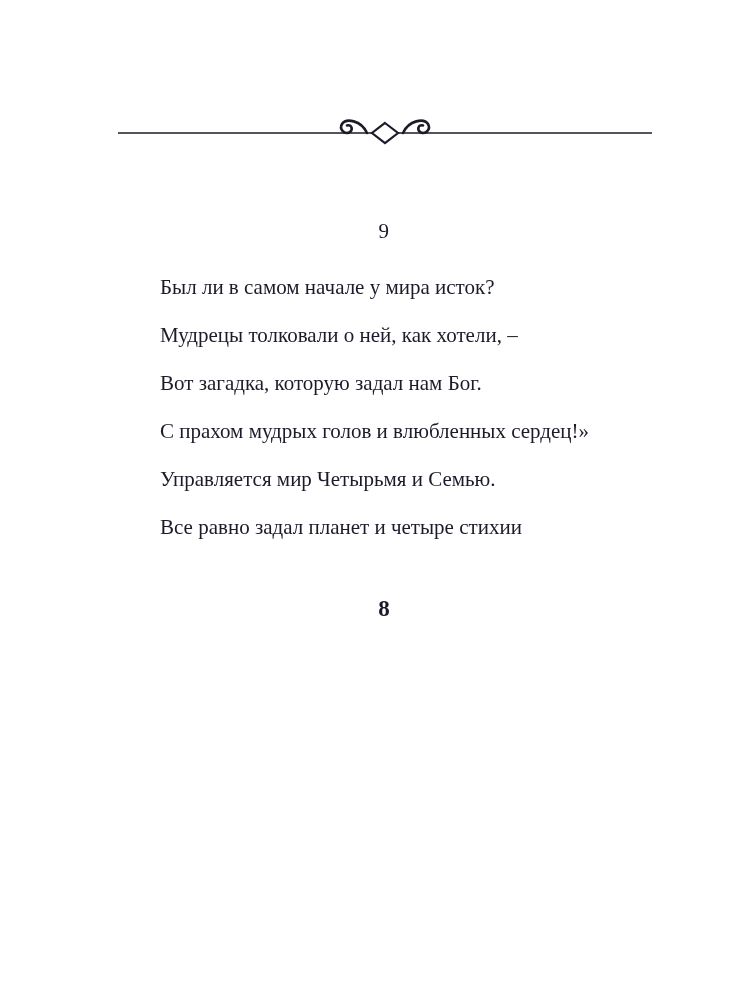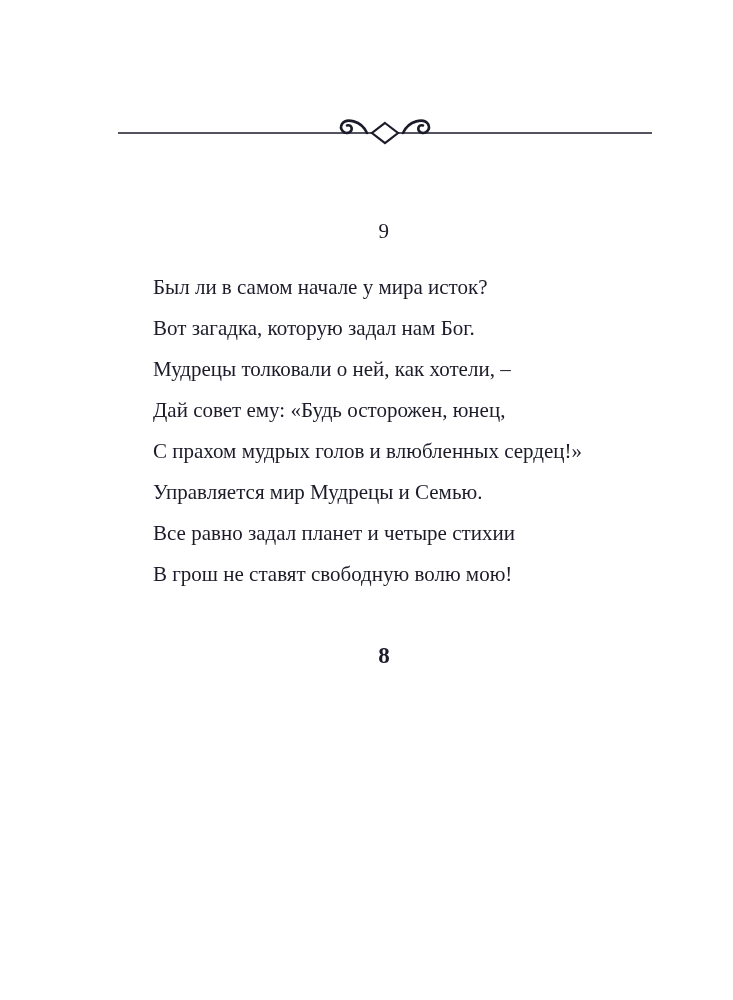--- a/index.html
+++ b/index.html
@@ -33,21 +33,21 @@
   .poem-number {
     font-size: 21px;
     font-weight: 400;
     text-align: center;
     margin: 73px 0 27px 0;
     letter-spacing: 0.5px;
   }
   .poem-line {
     font-size: 21px;
     line-height: 33px;
-    margin: 8px;
+    margin: 15px;
     white-space: nowrap;
   }
   .page-number {
     font-size: 23px;
     font-weight: 700;
     text-align: center;
     margin-top: 52px;
   }
 </style>
 </head>
@@ -65,32 +65,30 @@
 
       <path d="M267,11 L280,21 L267,31 L254,21 Z" fill="#ffffff" stroke="currentColor" stroke-width="2.2" stroke-linejoin="miter"></path>
     </svg>
   </div>
 
   <div class="content">
 
     <section>
       <h2 class="poem-number">9</h2>
       <p class="poem-line">Был ли в самом начале у мира исток?</p>
+      <p class="poem-line">Мудрецы толковали о ней, как хотели, –</p>
       <p class="poem-line">Вот загадка, которую задал нам Бог.</p>
-      <p class="poem-line">Мудрецы толковали о ней, как хотели, –</p>
     </section>
 
     <section>
-      <p class="poem-line">Дай совет ему: «Будь осторожен, юнец,</p>
       <p class="poem-line">С прахом мудрых голов и влюбленных сердец!»</p>
     </section>
 
     <section>
-      <p class="poem-line">Управляется мир Мудрецы и Семью.</p>
+      <p class="poem-line">Управляется мир Четырьмя и Семью.</p>
       <p class="poem-line">Все равно задал планет и четыре стихии</p>
-      <p class="poem-line">В грош не ставят свободную волю мою!</p>
     </section>
 
     <footer class="page-number">8</footer>
 
   </div>
 
 </div>
 
 </body></html>

